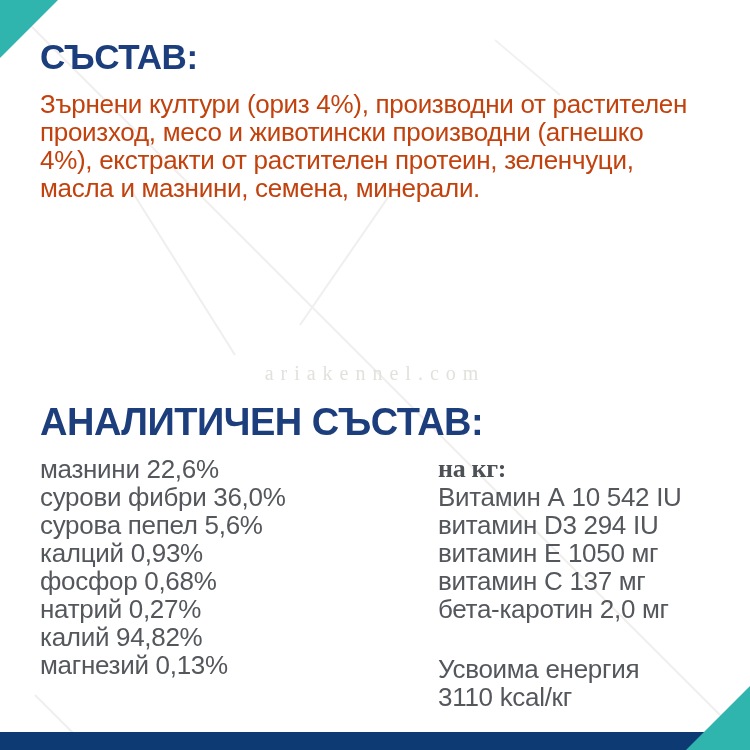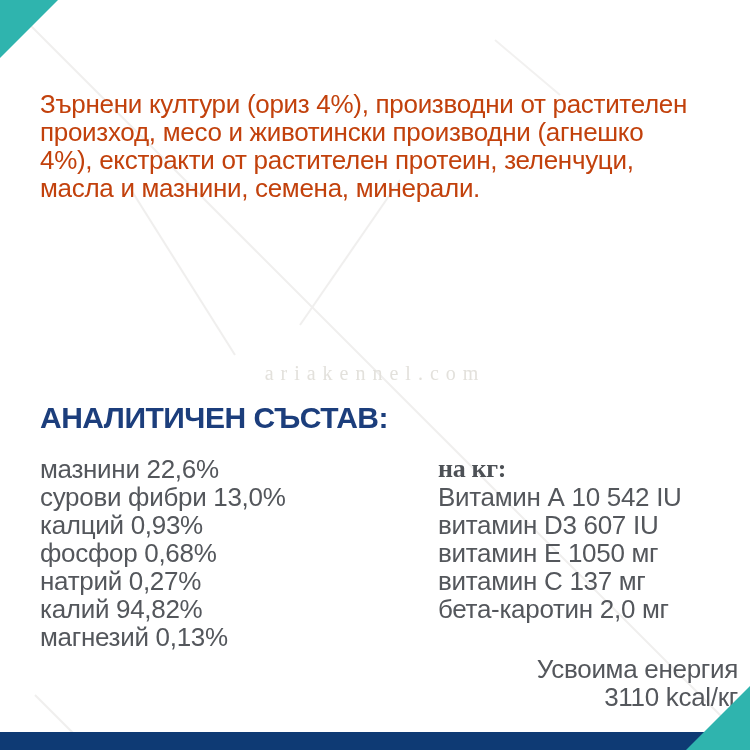--- a/index.html
+++ b/index.html
@@ -30,21 +30,21 @@
   }
 
   .heading{
     position:absolute;left:40px;
     color:var(--navyHeading,#1c3e7c);
     font-weight:700;
     letter-spacing:-0.5px;
     line-height:1.2;
   }
   #composition-heading{top:36px;font-size:35px;}
-  #analysis-heading{top:400px;font-size:30px;}
+  #analysis-heading{top:400px;font-size:38px;}
 
   .para{
     position:absolute;left:40px;top:90px;width:680px;
     color:#c2410c;font-size:26px;line-height:28px;letter-spacing:-0.3px;
   }
   .para .line{white-space:nowrap;}
 
   .watermark{
     position:absolute;left:0;right:0;top:362px;
     text-align:center;
@@ -55,21 +55,21 @@
   }
 
   .col{
     position:absolute;top:455px;
     color:#54575c;font-size:26px;line-height:28px;letter-spacing:-0.3px;
   }
   .col .line{white-space:nowrap;}
   #left-col{left:40px;width:380px;}
   #right-col{left:438px;width:300px;}
   .perkg{font-weight:700;color:#4d5156;font-family:Liberation Serif, serif;}
-  .energy{margin-top:32px;text-align:right;}
+  .energy{margin-top:32px;}
 
   .bottom-bar{
     position:absolute;left:0;bottom:0;width:750px;height:18px;
     background:var(--navyBar,#0e3a74);
     z-index:2;
   }
 </style>
 </head>
 <body>
 
@@ -78,47 +78,49 @@
   <svg class="wm-lines" width="750" height="750" viewBox="0 0 750 750">
     <line x1="5" y1="0" x2="750" y2="745" stroke="#f0efee" stroke-width="2"></line>
     <line x1="128" y1="185" x2="235" y2="355" stroke="#f0efee" stroke-width="2"></line>
     <line x1="400" y1="180" x2="300" y2="325" stroke="#f0efee" stroke-width="2"></line>
     <line x1="495" y1="40" x2="560" y2="95" stroke="#f2f1f0" stroke-width="2"></line>
     <line x1="35" y1="695" x2="90" y2="750" stroke="#f0efee" stroke-width="2"></line>
   </svg>
 
   <div class="tri-tl"></div>
 
+  <div class="heading" id="composition-heading">СЪСТАВ:</div>
 
   <div class="para">
       <div class="line">Зърнени култури (ориз 4%), производни от растителен</div>
       <div class="line">произход, месо и животински производни (агнешко</div>
       <div class="line">4%), екстракти от растителен протеин, зеленчуци,</div>
       <div class="line">масла и мазнини, семена, минерали.</div>
     </div>
 
   <div class="watermark">ariakennel.com</div>
 
   <div class="heading" id="analysis-heading">АНАЛИТИЧЕН СЪСТАВ:</div>
 
   <div class="col" id="left-col">
       <div class="line">мазнини 22,6%</div>
-      <div class="line">сурови фибри 13,0%</div>
+      <div class="line">сурови фибри 36,0%</div>
+      <div class="line">сурова пепел 5,6%</div>
       <div class="line">калций 0,93%</div>
       <div class="line">фосфор 0,68%</div>
       <div class="line">натрий 0,27%</div>
       <div class="line">калий 94,82%</div>
       <div class="line">магнезий 0,13%</div>
     </div>
 
   <div class="col" id="right-col">
     <div class="perkg line">на кг:</div>
     <div>
         <div class="line">Витамин А 10 542 IU</div>
-        <div class="line">витамин D3 607 IU</div>
+        <div class="line">витамин D3 294 IU</div>
         <div class="line">витамин Е 1050 мг</div>
         <div class="line">витамин С 137 мг</div>
         <div class="line">бета-каротин 2,0 мг</div>
       </div>
     <div class="energy">
       <div class="line">Усвоима енергия</div>
       <div class="line">3110 kcal/кг</div>
     </div>
   </div>
 

